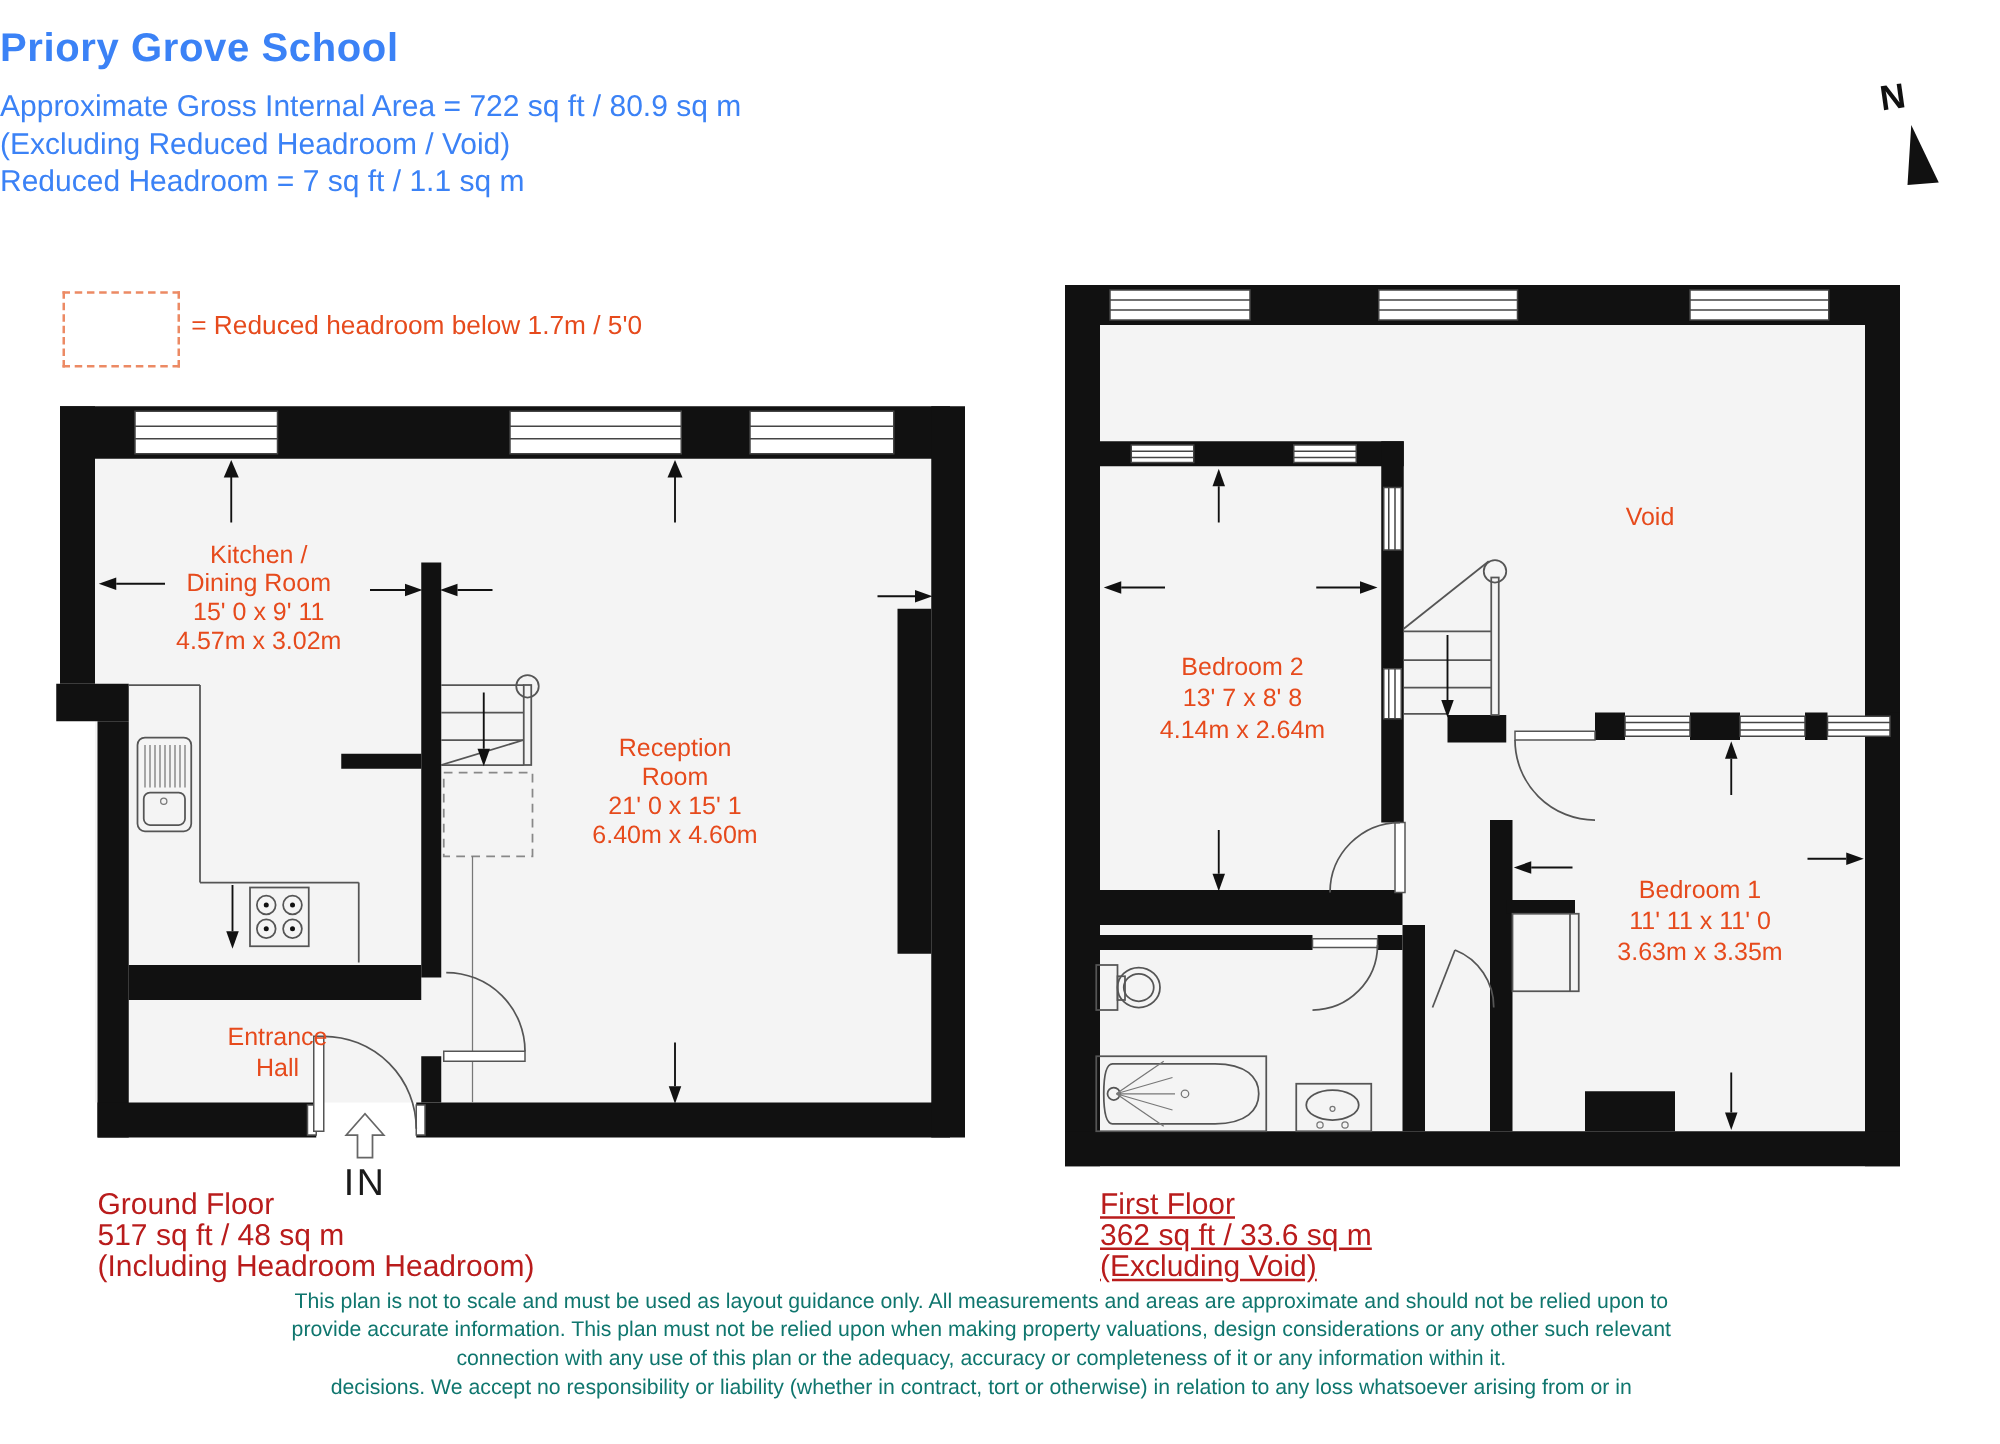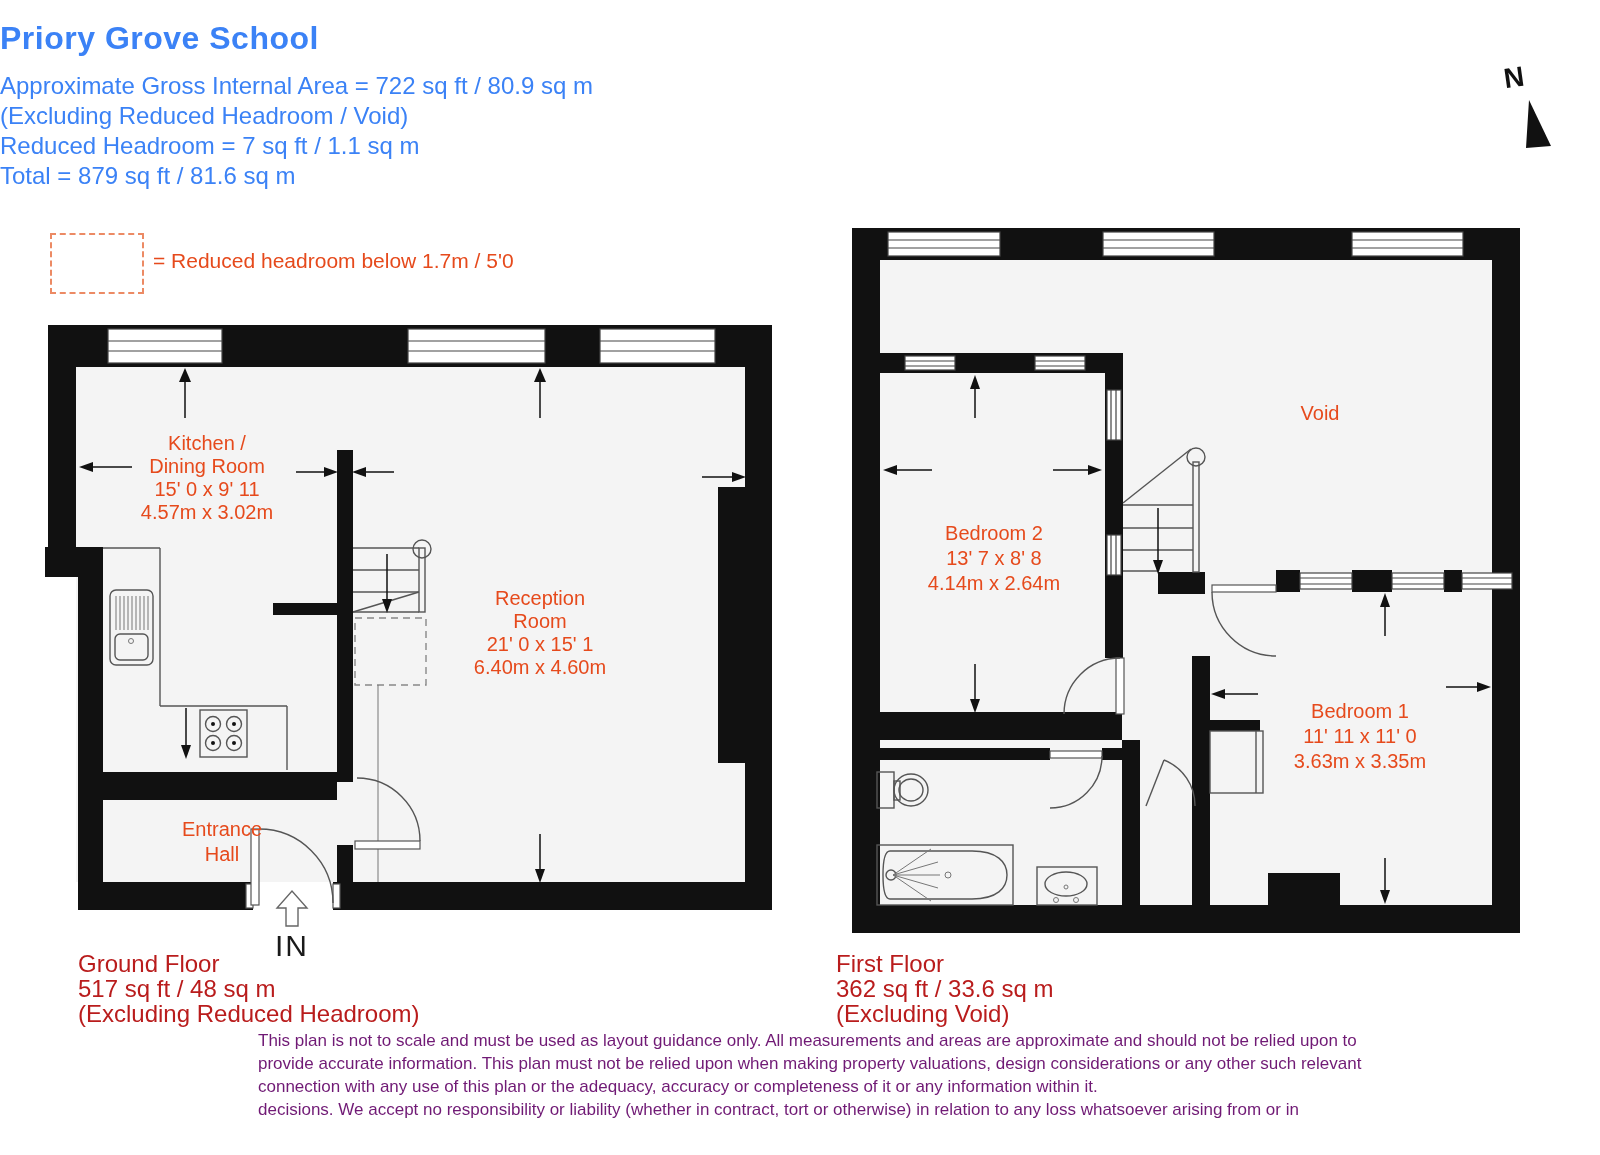--- a/index.html
+++ b/index.html
@@ -5,22 +5,22 @@
   html,body{margin:0;padding:0;background:#ffffff;}
   body{width:1600px;height:1155px;position:relative;font-family:"Liberation Sans",sans-serif;overflow:hidden;}
   .header{position:absolute;left:0;top:20px;width:1570px;text-align:left;color:#3b82f6;}
   .title{font-size:32px;font-weight:bold;letter-spacing:0.5px;}
   .subtitles{margin-top:14px;font-size:24px;line-height:30px;}
   .legend-box{position:absolute;left:50px;top:233px;width:90px;height:57px;border:2px dashed #ec8a64;background:#fff;}
   .legend-label{position:absolute;left:153px;top:249px;font-size:21px;color:#e64a1c;}
   .north-n{position:absolute;left:1504px;top:62px;font-size:28px;font-weight:bold;color:#111;transform:rotate(-8deg);}
   .caption{position:absolute;font-size:24px;line-height:25px;color:#b91c1c;}
   .caption-gf{left:78px;top:951px;}
-  .caption-ff{left:836px;top:951px;}
-  .disclaimer{position:absolute;left:230px;top:1029px;width:1110px;text-align:left;font-size:17px;line-height:23px;color:#701a75;margin-left:28px;}
+  .caption-ff{left:880px;top:951px;text-decoration:underline;}
+  .disclaimer{position:absolute;left:230px;top:1029px;width:1110px;text-align:center;font-size:17px;line-height:23px;color:#0f766e;}
   svg.plan{position:absolute;left:0;top:0;}
   .rlabel{fill:#e64a1c;font-size:20px;text-anchor:middle;font-family:"Liberation Sans",sans-serif;}
   .inlabel{fill:#1a1a1a;font-size:30px;text-anchor:middle;letter-spacing:2px;font-family:"Liberation Sans",sans-serif;}
   .walls{fill:#111111;stroke:none;}
   .thin{stroke:#555555;stroke-width:1.4;fill:none;}
   .thinlight{stroke:#777777;stroke-width:1;fill:none;}
   .winrect{fill:#ffffff;stroke:#444444;stroke-width:1.2;}
   .winline{stroke:#444444;stroke-width:1.2;}
   .dash{stroke:#888888;stroke-width:1.4;fill:none;stroke-dasharray:7 5;}
   .arrow{stroke:#111111;stroke-width:1.5;fill:none;}
@@ -29,21 +29,20 @@
 </style>
 </head>
 <body>
 
 <div class="header">
   <div class="title">Priory Grove School</div>
   <div class="subtitles">
     <div>Approximate Gross Internal Area = 722 sq ft / 80.9 sq m</div>
     <div>(Excluding Reduced Headroom / Void)</div>
     <div>Reduced Headroom = 7 sq ft / 1.1 sq m</div>
-    <div>Total = 879 sq ft / 81.6 sq m</div>
   </div>
 </div>
 
 <div class="legend-box"></div>
 <div class="legend-label">= Reduced headroom below 1.7m / 5'0</div>
 
 <div class="north-n">N</div>
 
 <svg class="plan" width="1600" height="1155" viewBox="0 0 1600 1155">
 
@@ -283,21 +282,21 @@
       <text class="rlabel" x="1320" y="420">Void</text>
     </g>
   </g>
 
   <polygon points="1529,100 1551,146 1526,148" fill="#111111"></polygon>
 </svg>
 
 <div class="caption caption-gf">
   <div>Ground Floor</div>
   <div>517 sq ft / 48 sq m</div>
-  <div>(Excluding Reduced Headroom)</div>
+  <div>(Including Headroom Headroom)</div>
 </div>
 
 <div class="caption caption-ff">
   <div>First Floor</div>
   <div>362 sq ft / 33.6 sq m</div>
   <div>(Excluding Void)</div>
 </div>
 
 <div class="disclaimer">
   <div>This plan is not to scale and must be used as layout guidance only. All measurements and areas are approximate and should not be relied upon to</div>

